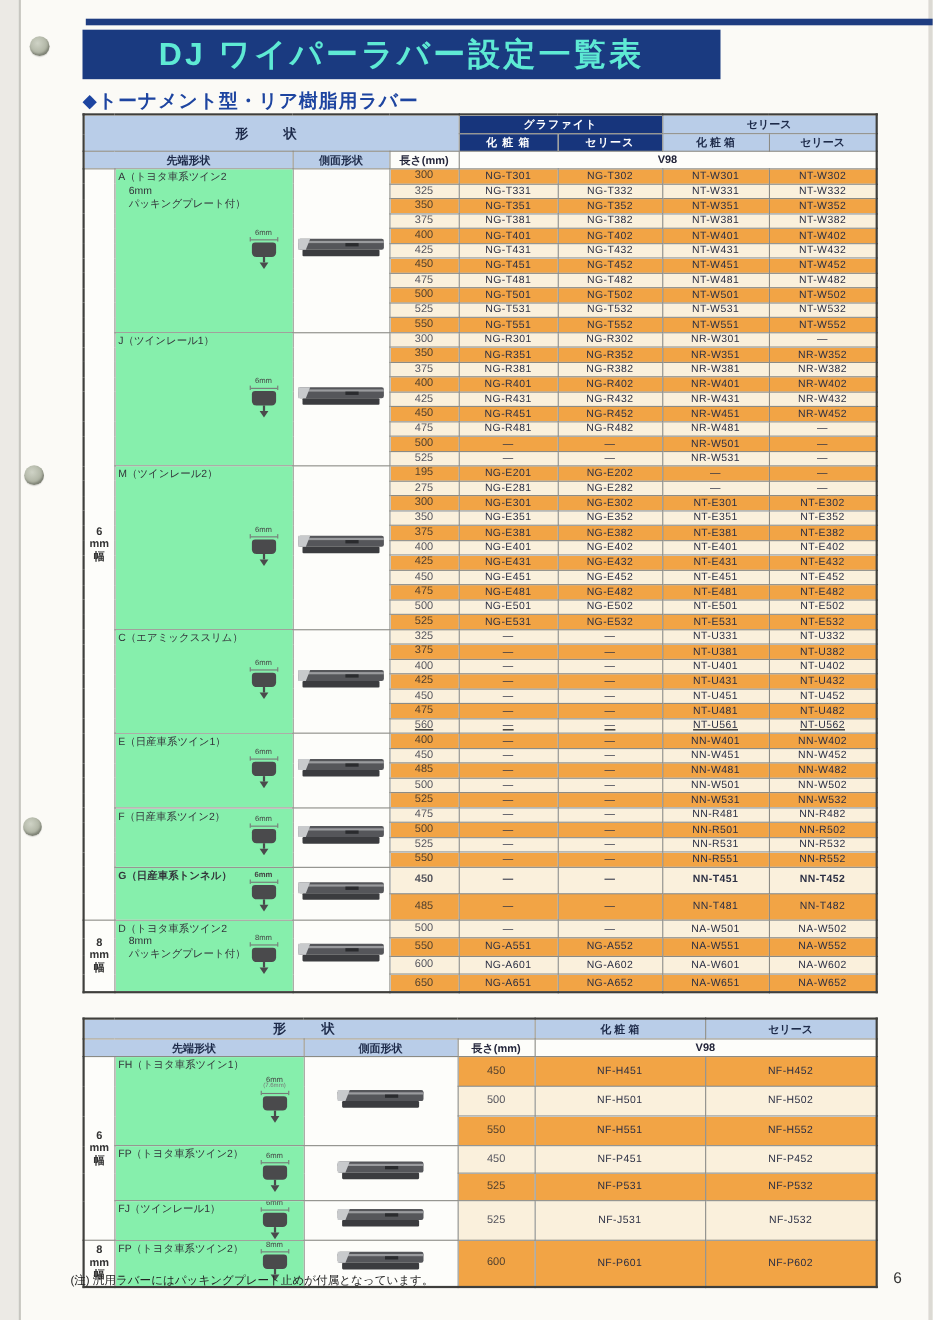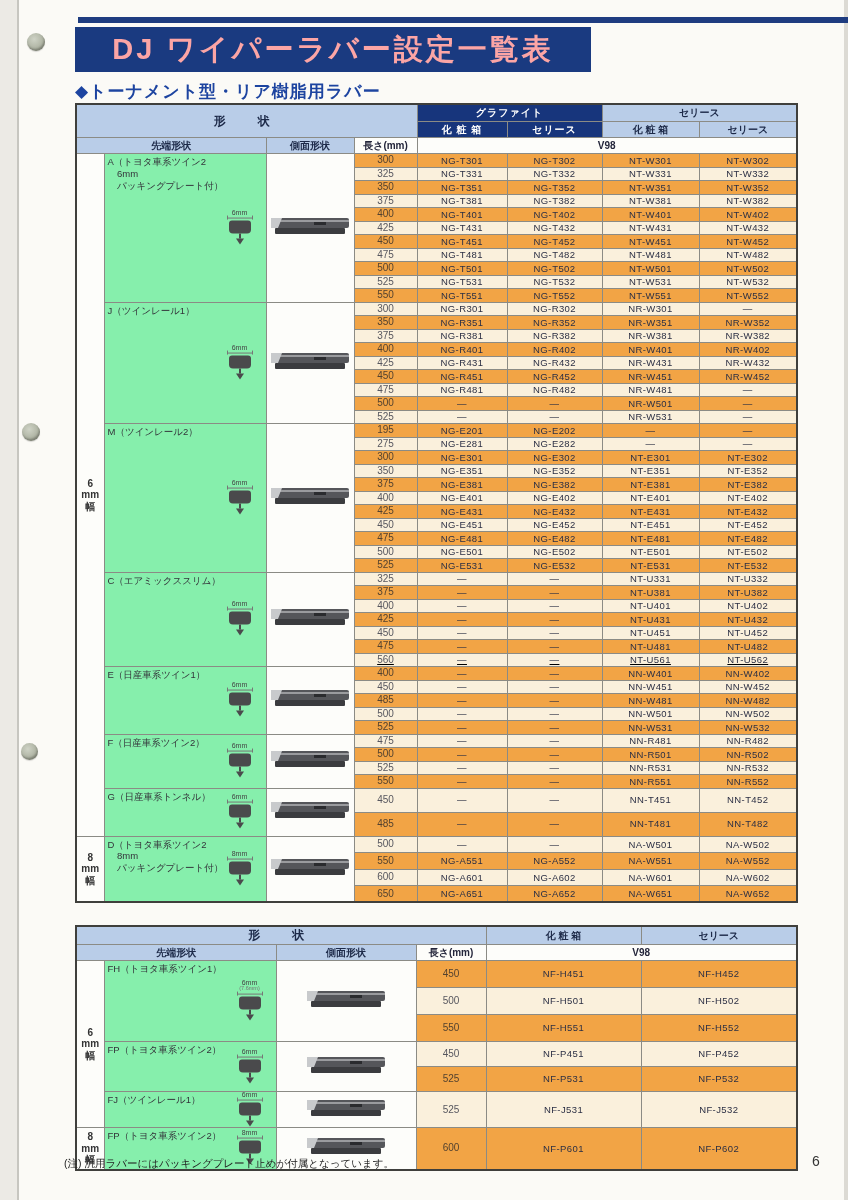--- a/index.html
+++ b/index.html
@@ -12,22 +12,22 @@
   
   .left-margin{position:absolute;left:0;top:0;width:17px;height:1200px;background:#eceae5;}
   .left-edge{position:absolute;left:17px;top:0;width:2px;height:1200px;background:#c7c6c0;}
   .right-edge{position:absolute;right:0;top:0;width:4px;height:1200px;background:#dcdad4;}
   .hole{position:absolute;width:18px;height:18px;border-radius:50%;
     background:radial-gradient(circle at 40% 35%,#cfd3c6,#a8ad9c 70%,#898e7e);
     box-shadow:inset -1px -2px 2px rgba(0,0,0,.25),0 1px 1px rgba(0,0,0,.15);}
   .top-strip{position:absolute;left:78px;top:17px;width:770px;height:6px;background:#1e3c80;}
 
   .title-bar{
-    position:absolute;left:75px;top:27px;width:516px;height:45px;
-    background:#1a3a80;color:#fca5a5;display:flex;align-items:center;justify-content:center;
+    position:absolute;left:75px;top:27px;width:580px;height:45px;
+    background:#1a3a80;color:#5eead4;display:flex;align-items:center;justify-content:center;
     font-size:29px;font-weight:bold;letter-spacing:3px;
   }
   .section-title{
     position:absolute;left:75px;color:#1d44a0;font-size:17px;font-weight:bold;letter-spacing:1px;
   }
   #section1{top:80px;}
   #section2{top:949px;}
 
   table.sheet{
     position:absolute;left:75px;border-collapse:collapse;table-layout:fixed;
@@ -560,21 +560,21 @@
         <td class="part-cell">NN-R531</td>
         <td class="part-cell">NN-R532</td>
       </tr>
       <tr class="row-orange" style="height: 13.5px;">
         <td class="len-cell">550</td>
         <td class="part-cell">—</td>
         <td class="part-cell">—</td>
         <td class="part-cell">NN-R551</td>
         <td class="part-cell">NN-R552</td>
       </tr>
-      <tr class="row-cream" style="height: 24px;">
+      <tr class="row-cream" style="height: 24px; font-weight: bold;">
         <td class="group-cell" rowspan="2">
           <div class="g-label">
             <div>G（日産車系トンネル）</div>
           </div>
           <div class="tip">
             <div class="tip-size">6mm</div>
             <div class="tip-ruler"></div>
             <div class="tip-blob"></div>
             <div class="tip-stem"></div>
             <div class="tip-point"></div>

